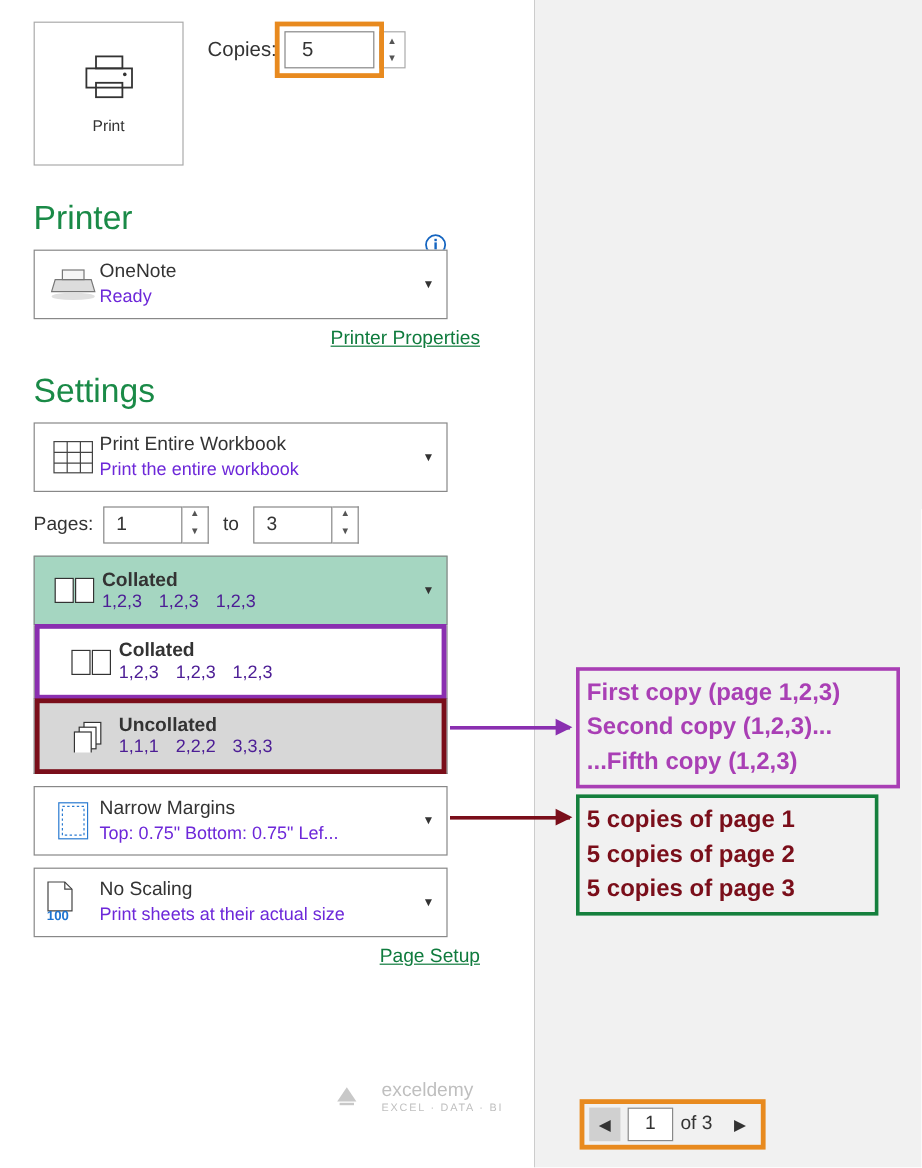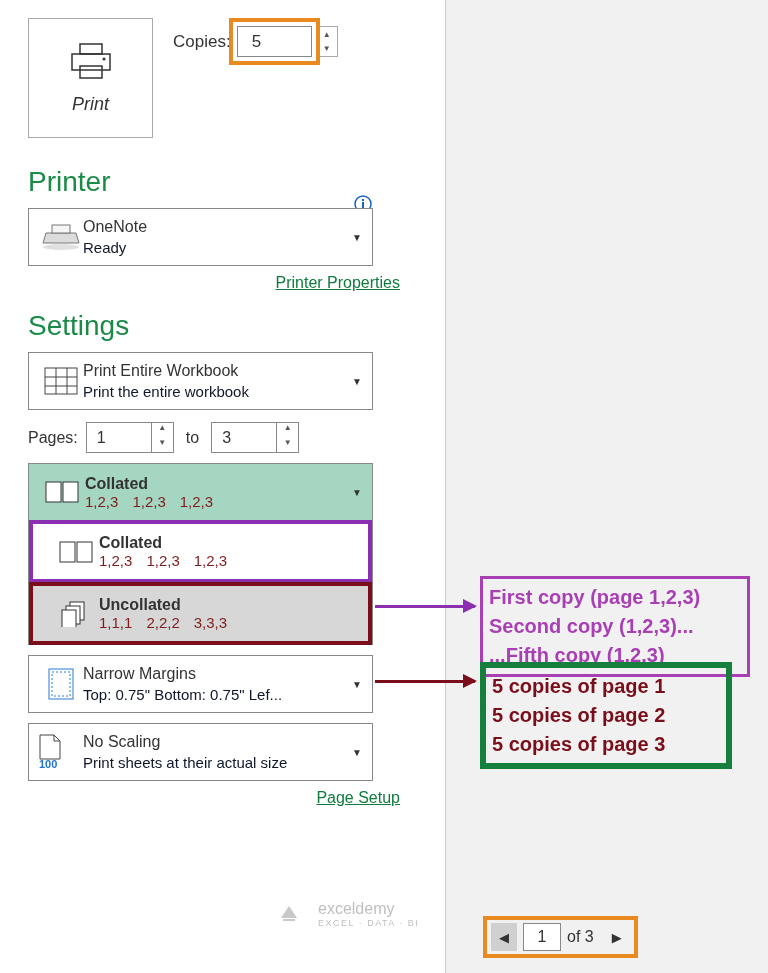--- a/index.html
+++ b/index.html
@@ -5,80 +5,80 @@
   * { box-sizing: border-box; margin: 0; padding: 0; }
   body { font-family: "Segoe UI", Arial, sans-serif; font-size: 15px; background: #fff; width: 768px; height: 973px; position: relative; color: #333; }
   .pane { display: flex; height: 100%; }
   .left { width: 445px; padding: 18px 24px 10px 28px; position: relative; }
   .divider { width: 1px; background: #ccc; }
   .right { flex: 1; background: #f1f1f1; position: relative; }
 
   
   .print-row { display: flex; align-items: flex-start; gap: 20px; }
   .print-btn { width: 125px; height: 120px; border: 1px solid #aaa; display: flex; flex-direction: column; align-items: center; justify-content: center; gap: 12px; cursor: pointer; }
-  .print-btn .lbl { font-size: 18px; font-style: italic; }
+  .print-btn .lbl { font-size: 13px; }
   .printer-svg { width: 46px; height: 40px; }
 
   .copies { display: flex; align-items: center; margin-top: 8px; }
   .copies-label { font-size: 17px; margin-right: 6px; }
   .copies-box { width: 75px; height: 31px; border: 1px solid #888; display: flex; align-items: center; padding-left: 14px; font-size: 17px; position: relative; }
   .copies-highlight { position: absolute; border: 4px solid #e88a1f; left: -8px; top: -8px; width: 91px; height: 47px; pointer-events: none; }
   .spinner { width: 22px; height: 31px; border: 1px solid #aaa; margin-left: 4px; display: flex; flex-direction: column; }
   .spinner div { flex: 1; display: flex; align-items: center; justify-content: center; font-size: 8px; color: #555; cursor: pointer; }
 
   .sec-title { font-size: 28px; color: #1a8a47; font-weight: 300; margin-top: 28px; }
   .printer-sec { margin-top: 28px; }
   .info-badge { position: absolute; left: 354px; top: 195px; width: 18px; height: 18px; }
 
   .dropdown { border: 1px solid #888; margin-top: 10px; display: flex; align-items: center; padding: 6px 10px; position: relative; cursor: pointer; background: #fff; }
   .dropdown.tall { height: 58px; }
   .dd-icon { width: 44px; display: flex; align-items: center; justify-content: center; flex-shrink: 0; }
   .dd-text { flex: 1; line-height: 1.35; }
   .dd-text .t1 { font-size: 16px; }
-  .dd-text .t2 { font-size: 15px; color: #0f172a; }
+  .dd-text .t2 { font-size: 15px; color: #6d28d9; }
   .dd-caret { font-size: 10px; color: #333; }
 
   .link-row { text-align: right; margin-top: 8px; }
   .link { color: #0f7b3d; text-decoration: underline; font-size: 16px; cursor: pointer; }
 
   .pages-row { display: flex; align-items: center; margin-top: 12px; gap: 8px; }
   .pages-label { font-size: 16px; }
   .numbox { display: flex; }
   .numbox .val { width: 66px; height: 31px; border: 1px solid #888; display: flex; align-items: center; padding-left: 10px; font-size: 16px; }
   .numbox .spin { width: 22px; border: 1px solid #888; border-left: none; display: flex; flex-direction: column; }
   .numbox .spin div { flex: 1; text-align: center; font-size: 8px; color: #555; cursor: pointer; }
   .to-label { font-size: 16px; margin: 0 4px; }
 
   
   .coll-open { margin-top: 10px; border-radius: 20px; }
   .coll-selected { height: 58px; background: #a5d6c1; border: 1px solid #888; display: flex; align-items: center; padding: 0 10px; position: relative; }
   .coll-item { height: 62px; border: 1px solid #888; border-top: none; display: flex; align-items: center; padding: 0 10px 0 24px; position: relative; }
   .coll-item.white { background: #fff; }
   .coll-item.grey { background: #d7d7d7; }
   .item-text .b { font-size: 16px; font-weight: 600; }
-  .item-text .s { font-size: 15px; color: #7f1d1d; }
+  .item-text .s { font-size: 15px; color: #4c1d95; }
   .item-text .s span { margin-right: 14px; }
   .coll-ico { width: 46px; display: flex; justify-content: center; flex-shrink: 0; }
 
   .outline { position: absolute; pointer-events: none; }
   .outline.purple { border: 4px solid #8a2fb0; }
   .outline.maroon { border: 4px solid #7a0e1a; }
   .outline.orange { border: 4px solid #e88a1f; }
 
   
   .arrow { position: absolute; height: 3px; }
   .arrow.purple { background: #8a2fb0; }
   .arrow.maroon { background: #7a0e1a; }
   .arrow::after { content: ""; position: absolute; right: -2px; top: -6px; border-left: 14px solid currentColor; border-top: 7px solid transparent; border-bottom: 7px solid transparent; }
   .arrow.purple::after { color: #8a2fb0; }
   .arrow.maroon::after { color: #7a0e1a; }
 
   .annot { font-size: 20px; font-weight: 700; line-height: 1.45; padding: 4px 6px; }
   .annot.purple { color: #a93fb5; border: 3px solid #a93fb5; }
-  .annot.maroon { color: #7a0e1a; border: 6px solid #15803d; }
+  .annot.maroon { color: #7a0e1a; border: 3px solid #15803d; }
 
   
   .pagenav { position: absolute; bottom: 22px; left: 45px; display: flex; align-items: center; gap: 6px; }
   .pagenav .navbtn { width: 26px; height: 28px; background: #d0d0d0; display: flex; align-items: center; justify-content: center; font-size: 13px; cursor: pointer; }
   .pagenav .cur { width: 38px; height: 28px; border: 1px solid #888; background: #fff; display: flex; align-items: center; justify-content: center; font-size: 16px; }
   .pagenav .of { font-size: 16px; margin-right: 4px; }
 
   .watermark { position: absolute; left: 280px; top: 900px; font-size: 16px; color: #bfbfbf; display: flex; align-items: center; gap: 20px; }
   .watermark .sub { font-size: 9px; letter-spacing: 1.5px; }
   .wm-logo { width: 18px; height: 18px; }
@@ -281,21 +281,21 @@
         </div>
       <div class="of">of 3</div>
       <div class="navbtn" style="background:transparent">▶</div>
     </div>
   </div>
 </div>
 
 <div class="arrow purple" style="left:375px; top:605px; width:100px;"></div>
 <div class="arrow maroon" style="left:375px; top:680px; width:100px;"></div>
 
-<div class="annot purple" style="position:absolute; left:480px; top:576px; width:270px">
+<div class="annot purple" style="position:absolute; left:480px; top:556px; width:270px">
   <div>First copy (page 1,2,3)</div>
   <div>Second copy (1,2,3)...</div>
   <div>...Fifth copy (1,2,3)</div>
 </div>
 <div class="annot maroon" style="position:absolute; left:480px; top:662px; width:252px">
   <div>5 copies of page 1</div>
   <div>5 copies of page 2</div>
   <div>5 copies of page 3</div>
 </div>
 

